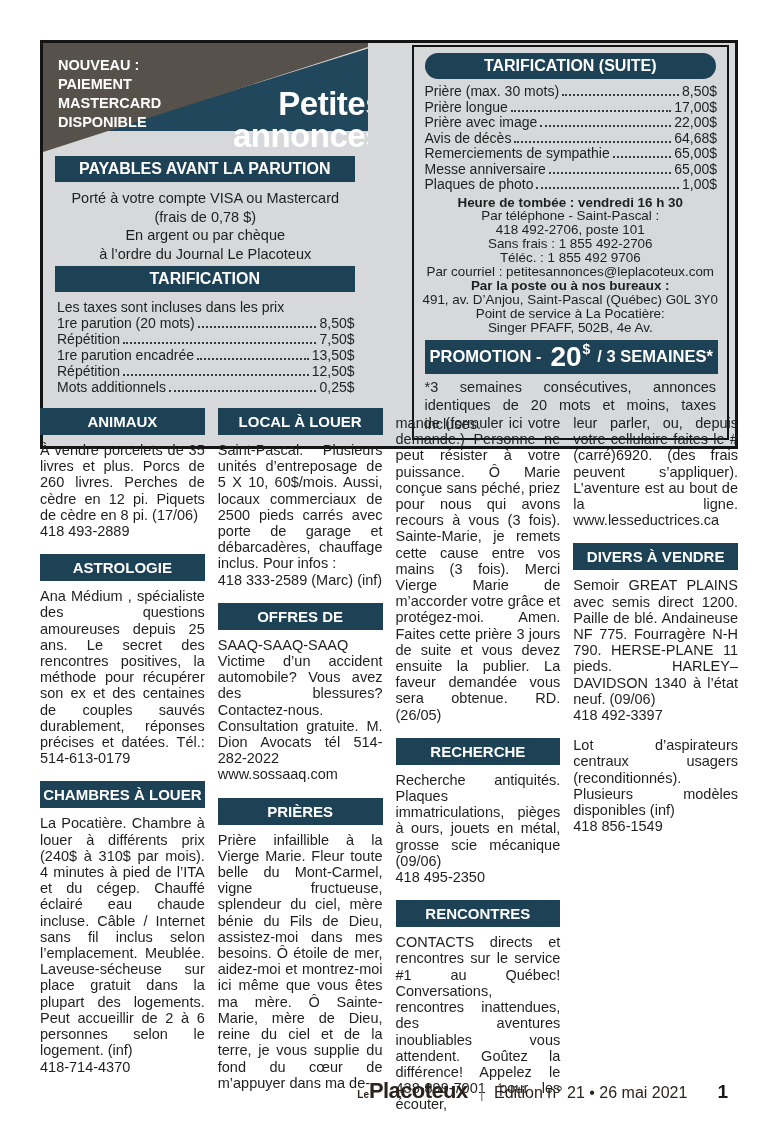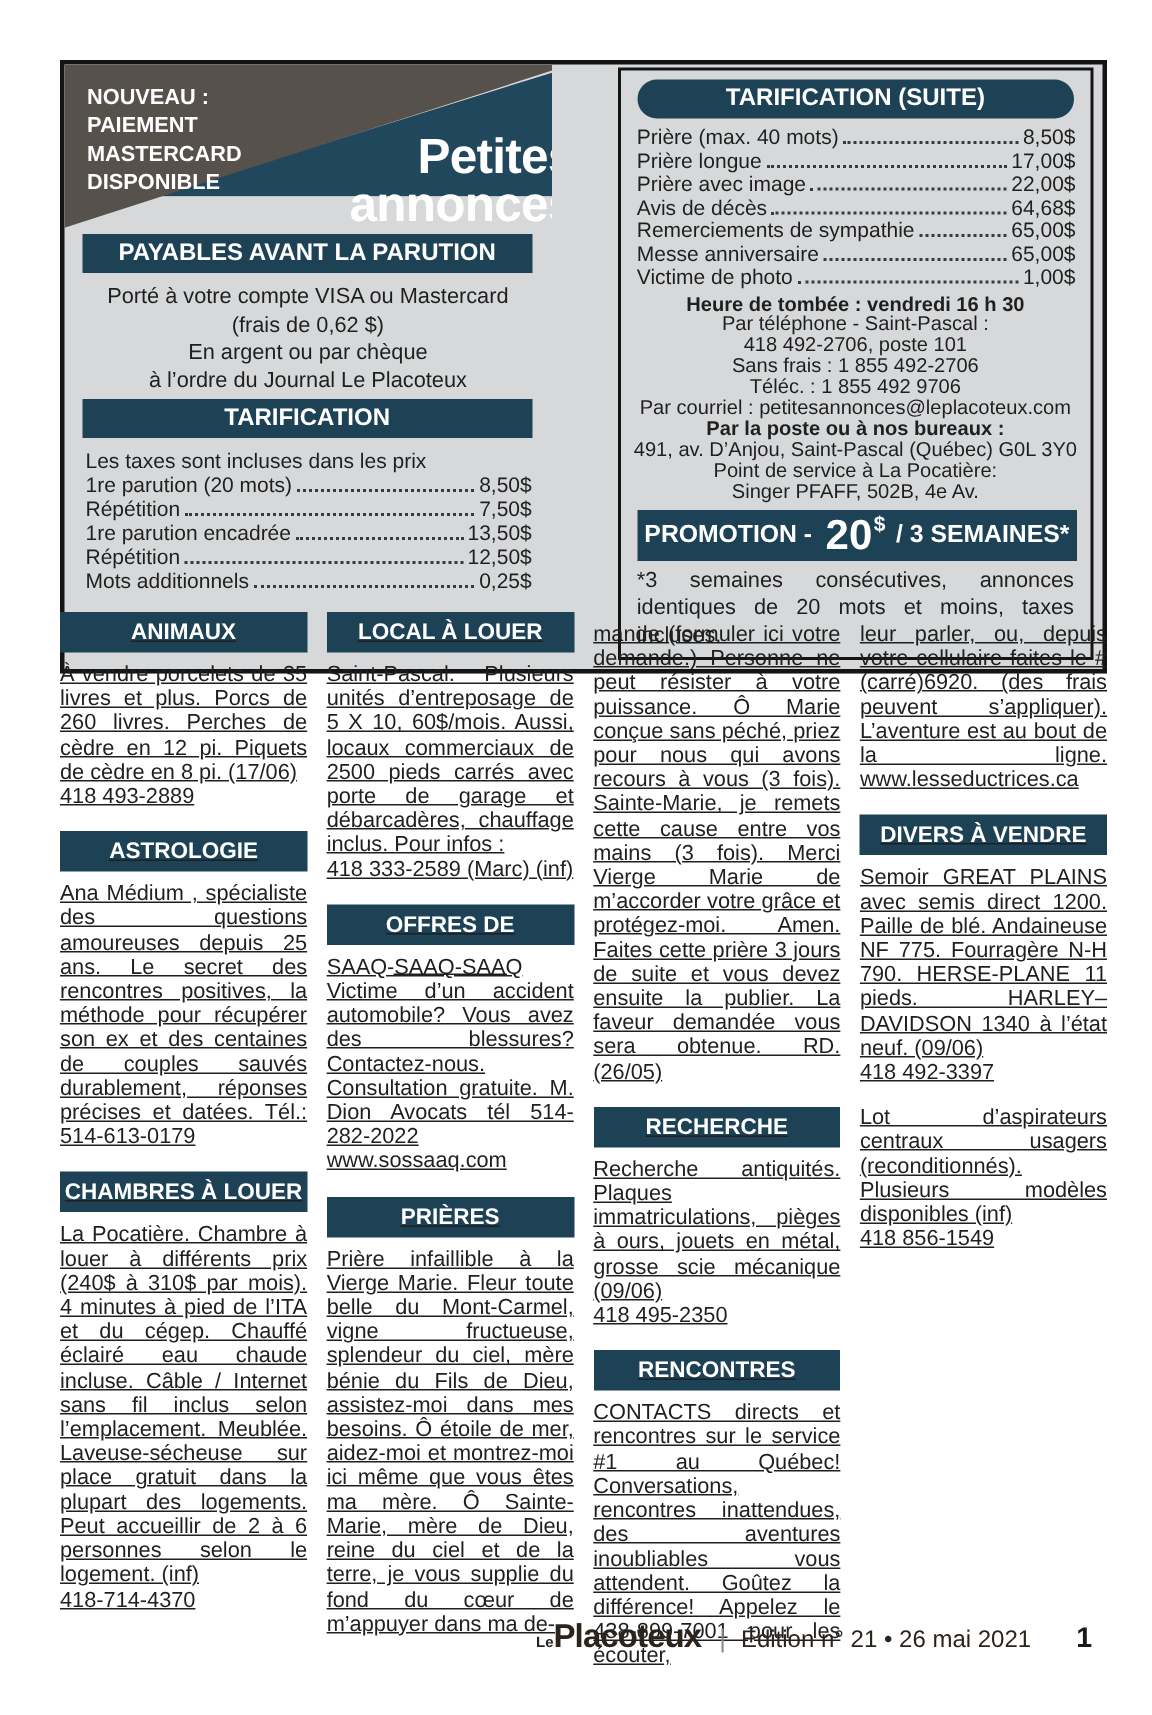--- a/index.html
+++ b/index.html
@@ -55,21 +55,21 @@
   .promo-bar { background:#1d4155; color:#fff; margin:5px 0 4px 2px; height:34px;
     display:flex; align-items:center; justify-content:center; }
   .promo-prefix, .promo-suffix { font-weight:bold; font-size:16.5px; }
   .promo-amount { font-weight:bold; font-size:28px; margin:0 1px 0 9px; line-height:1; }
   .promo-cur { font-weight:bold; font-size:14px; position:relative; top:-8px; margin-right:7px; }
   .promo-note { font-size:14.5px; line-height:18.5px; text-align:justify; margin:2px 2px 0 2px; }
 
   
   .classifieds {
     position:absolute; left:40px; top:408px; width:698px;
-    display:grid; grid-template-columns:repeat(4, 1fr); column-gap:13px;text-decoration:underline;
+    display:grid; grid-template-columns:repeat(4, 1fr); column-gap:13px;
   }
   .col { display:flex; flex-direction:column; }
   .sec-bar { background:#1d4155; color:#fff; font-weight:bold; font-size:15px;
     text-align:center; line-height:27px; height:27px; margin-bottom:7px; }
   .sec-bar.later { margin-top:15px; }
   .ad { font-size:14.5px; line-height:16.2px; text-align:justify; white-space:pre-line; }
   .ad.cont { padding-top:7px; }
   .ad + .ad { margin-top:14px; }
 
   
@@ -96,21 +96,21 @@
 PAIEMENT
 MASTERCARD
 DISPONIBLE</div>
         <div class="banner-title">Petites
 annonces</div>
       </div>
 
       <div class="navy-bar">PAYABLES AVANT LA PARUTION</div>
 
       <div class="pay-text">Porté à votre compte VISA ou Mastercard
-(frais de 0,62 $)
+(frais de 0,78 $)
 En argent ou par chèque
 à l’ordre du Journal Le Placoteux</div>
 
       <div class="navy-bar">TARIFICATION</div>
 
       <div class="pricelist">
         <div class="tax-note">Les taxes sont incluses dans les prix</div>
         <div class="price-row">
           <span class="price-label">1re parution (20 mots)</span>
           <span class="price-dots"></span>
@@ -137,21 +137,21 @@
           <span class="price-value">0,25$</span>
         </div>
       </div>
     </div>
 
     <div class="topbox-right">
       <div class="navy-bar">TARIFICATION (SUITE)</div>
 
       <div class="pricelist">
         <div class="price-row">
-          <span class="price-label">Prière (max. 40 mots)</span>
+          <span class="price-label">Prière (max. 30 mots)</span>
           <span class="price-dots"></span>
           <span class="price-value">8,50$</span>
         </div>
         <div class="price-row">
           <span class="price-label">Prière longue</span>
           <span class="price-dots"></span>
           <span class="price-value">17,00$</span>
         </div>
         <div class="price-row">
           <span class="price-label">Prière avec image</span>
@@ -167,21 +167,21 @@
           <span class="price-label">Remerciements de sympathie</span>
           <span class="price-dots"></span>
           <span class="price-value">65,00$</span>
         </div>
         <div class="price-row">
           <span class="price-label">Messe anniversaire</span>
           <span class="price-dots"></span>
           <span class="price-value">65,00$</span>
         </div>
         <div class="price-row">
-          <span class="price-label">Victime de photo</span>
+          <span class="price-label">Plaques de photo</span>
           <span class="price-dots"></span>
           <span class="price-value">1,00$</span>
         </div>
       </div>
 
       <div class="contact">
         <div class="b">Heure de tombée : vendredi 16 h 30</div>
         <div>Par téléphone - Saint-Pascal :</div>
         <div>418 492-2706, poste 101</div>
         <div>Sans frais : 1 855 492-2706</div>

